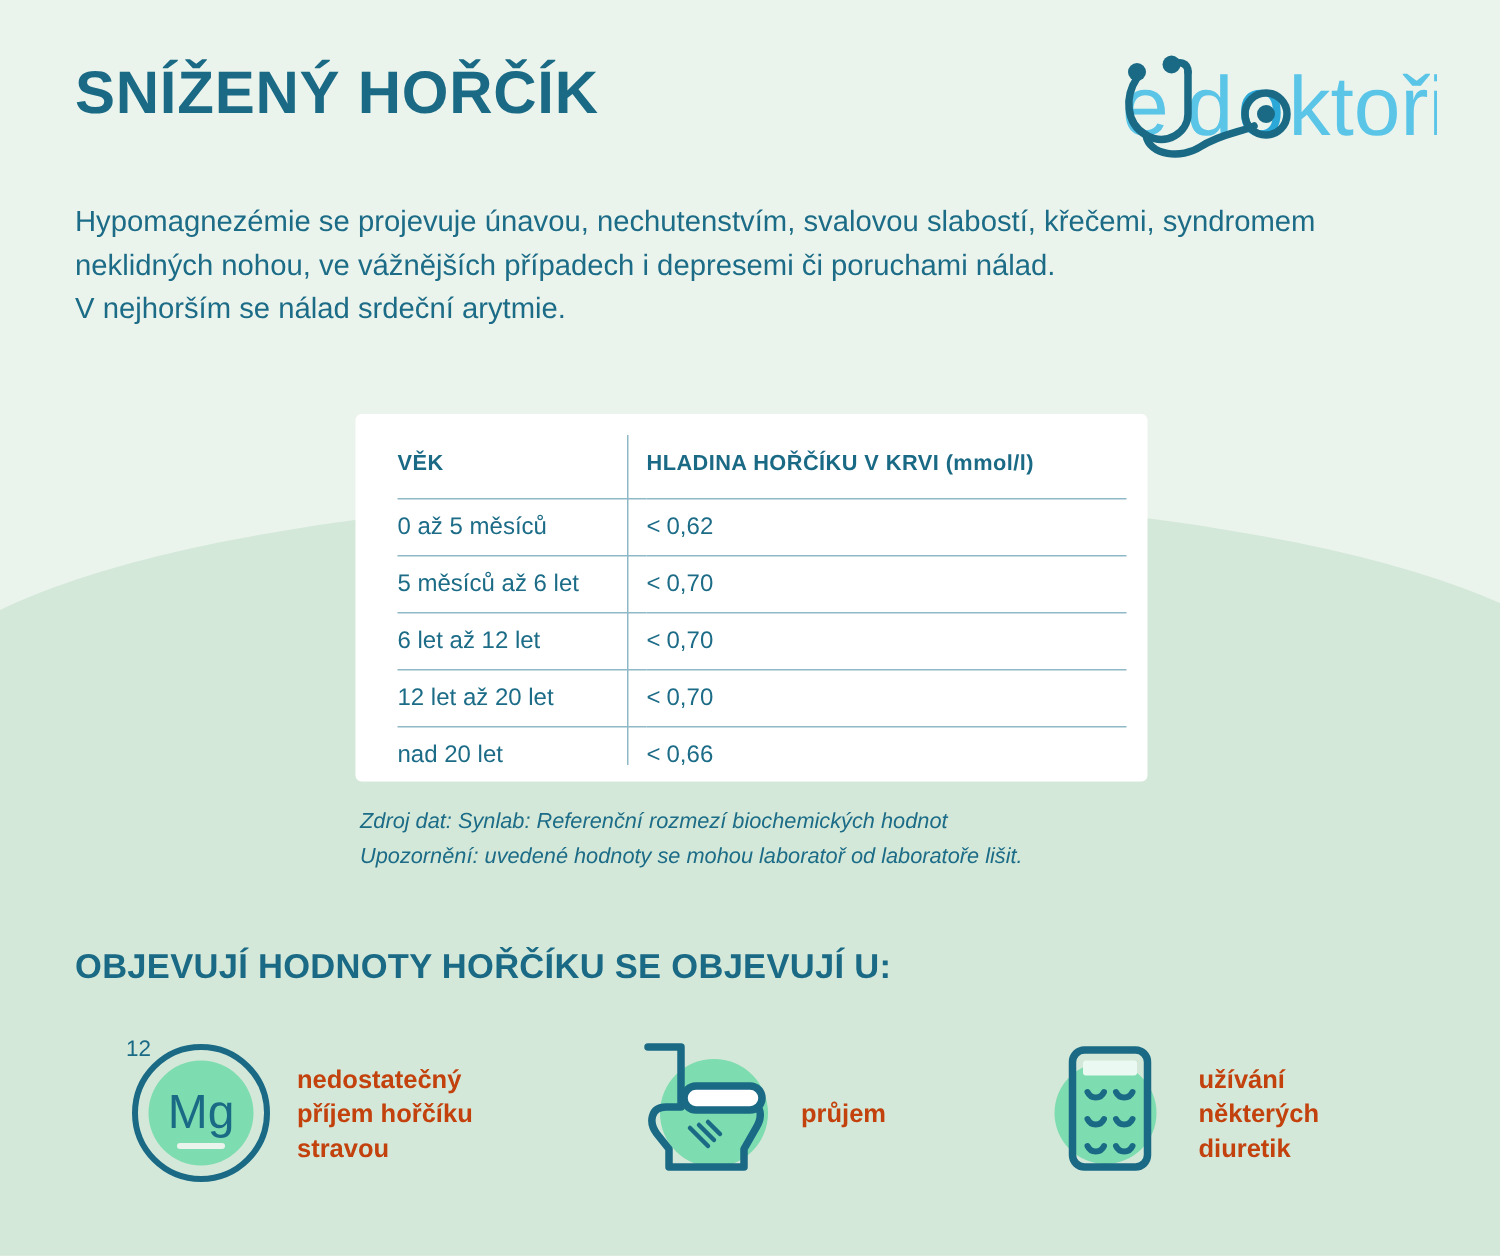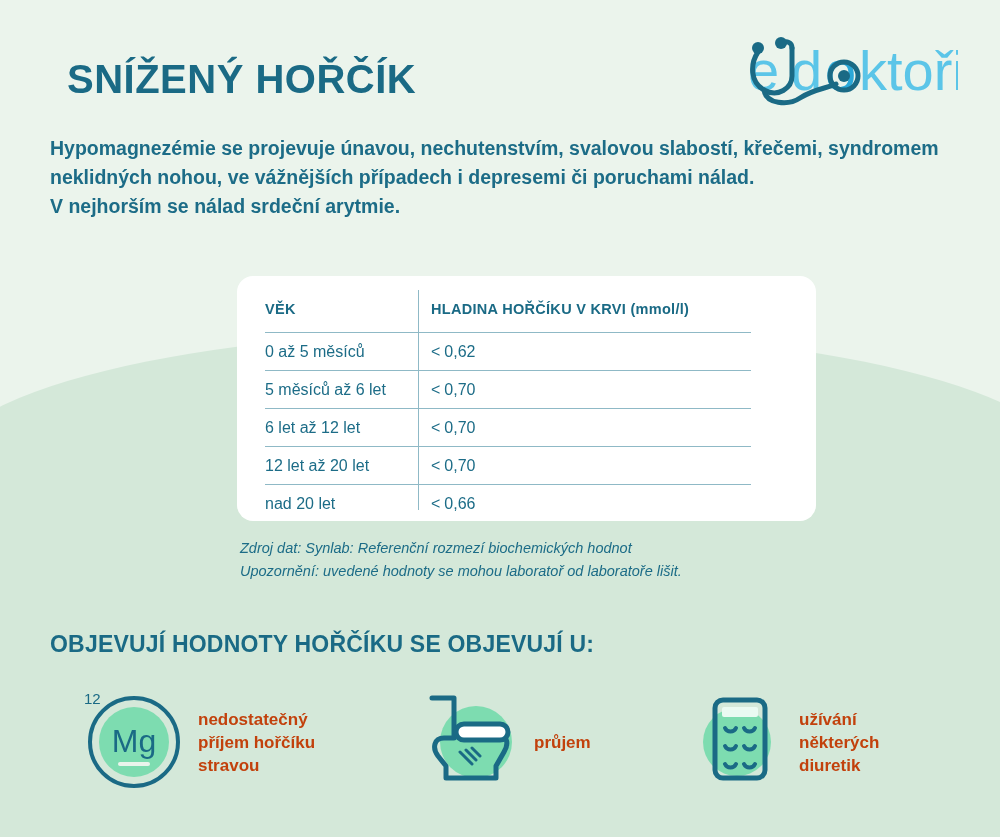--- a/index.html
+++ b/index.html
@@ -41,54 +41,53 @@
 
   
   .title {
     position: absolute;
     left: 50px;
     top: 40px;
     font-size: 40px;
     font-weight: bold;
     letter-spacing: 0.5px;
     color: #1a6a85;
-    margin: 17px;
+    margin: 0;
     line-height: 1.1;
   }
 
   .logo {
     position: absolute;
     right: 42px;
     top: 34px;
     width: 214px;
     height: 72px;
   }
 
   
   .intro {
     position: absolute;
     left: 50px;
     top: 134px;
     width: 880px;
     font-size: 19.5px;
     line-height: 29px;
     color: #1c6c87;
-    font-weight: bold;
   }
   .intro div { white-space: nowrap; }
 
   
   .table-card {
     position: absolute;
     left: 237px;
     top: 276px;
-    width: 579px;
+    width: 528px;
     height: 245px;
     background: #ffffff;
-    border-radius: 16px;
+    border-radius: 4px;
   }
   .tbl {
     position: absolute;
     left: 28px;
     top: 14px;
     width: 486px;
     border-collapse: collapse;
   }
   .tbl th, .tbl td {
     text-align: left;

